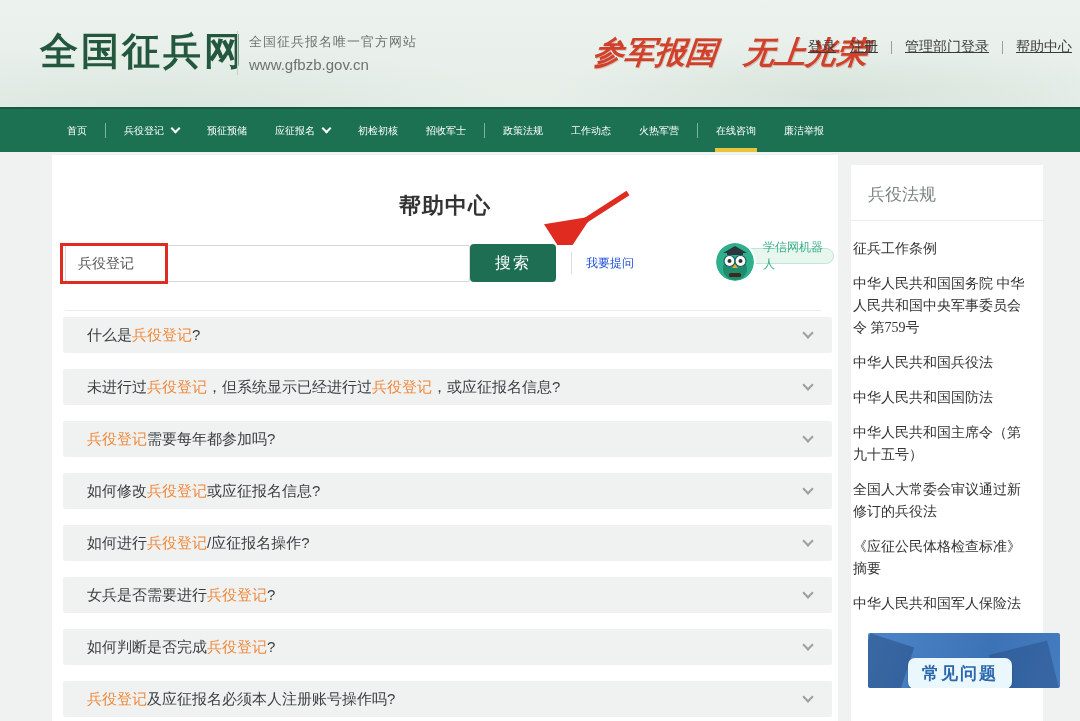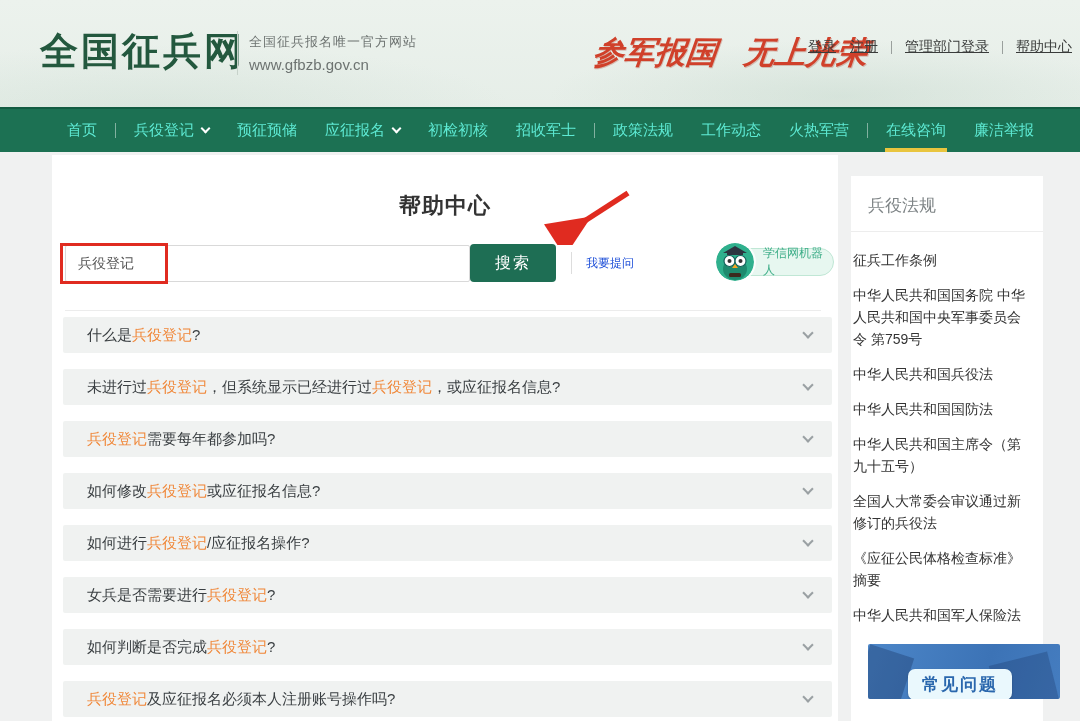--- a/index.html
+++ b/index.html
@@ -21,22 +21,22 @@
     font-weight:bold;font-style:italic;font-size:31px;color:#d0402a;transform:skewX(-6deg);
     word-spacing:16px;letter-spacing:0px;text-shadow:1px 1px 0 rgba(160,40,20,.25);}
   .top-links{position:absolute;right:8px;top:38px;display:flex;align-items:center;font-size:14px;color:#3a3c3b;text-decoration:underline;}
   .top-links span{cursor:pointer;}
   .tl-gap{margin-left:14px;}
   .sep{width:1px;height:13px;background:#9aa09d;margin:0 13px;}
 
   
   .nav{position:absolute;left:0;top:107px;width:1080px;height:45px;background:#1c7153;
     display:flex;align-items:stretch;padding-left:53px;border-top:2px solid #135c42;}
-  .nav-item{position:relative;display:flex;align-items:center;padding:0 14px;color:#5eead4;
-    font-size:15px;cursor:pointer;}
+  .nav-item{position:relative;display:flex;align-items:center;padding:0 14px;color:#ffffff;
+    font-size:10px;cursor:pointer;}
   .nav-item.active::after{content:'';position:absolute;left:13px;right:13px;bottom:0;height:4px;background:#e9c53e;}
   .chev{display:inline-block;width:7px;height:7px;border-right:2px solid #fff;border-bottom:2px solid #fff;
     transform:rotate(45deg);margin-left:8px;margin-top:-4px;}
   .nav-div{width:1px;height:15px;background:rgba(255,255,255,.45);align-self:center;margin:0 4px;}
 
   
   .card{position:absolute;left:52px;top:155px;width:786px;bottom:0;background:#fff;}
   .page-title{margin-top:36px;text-align:center;font-size:22px;font-weight:600;color:#333;letter-spacing:1px;}
 
   .search-input{position:absolute;left:13px;top:90px;width:405px;height:37px;border:1px solid #d9d9d9;
@@ -44,40 +44,40 @@
     font-family:"Liberation Sans","DejaVu Sans",sans-serif;}
   .red-box{position:absolute;left:8px;top:88px;width:108px;height:41px;border:3px solid #e02b20;
     pointer-events:none;z-index:5;}
   .search-btn{position:absolute;left:418px;top:89px;width:86px;height:38px;background:#1e6e54;color:#fff;
     border:none;border-radius:4px;font-size:16px;letter-spacing:2px;cursor:pointer;
     font-family:"Liberation Sans","DejaVu Sans",sans-serif;}
   .ask-sep{position:absolute;left:519px;top:97px;width:1px;height:22px;background:#ddd;}
   .ask-link{position:absolute;left:534px;top:100px;font-size:12px;color:#1d4ed8;cursor:pointer;}
 
   .robot{position:absolute;left:664px;top:86px;width:120px;height:44px;cursor:pointer;}
-  .robot-pill{position:absolute;left:18px;top:7px;width:100px;height:28px;background:#e7f7f0;
+  .robot-pill{position:absolute;left:18px;top:7px;width:100px;height:16px;background:#e7f7f0;
     border:1px solid #c0e7d5;border-radius:14px;display:flex;align-items:center;padding-left:28px;
     font-size:12px;color:#3fae89;}
   .robot-circle{position:absolute;left:0;top:2px;width:38px;height:38px;border-radius:50%;overflow:hidden;
     box-shadow:0 0 0 2px rgba(255,255,255,.8);}
 
   .arrow-svg{position:absolute;left:478px;top:28px;width:112px;height:62px;pointer-events:none;z-index:6;}
 
   .hr{position:absolute;left:13px;top:155px;width:756px;height:1px;background:#ececec;}
 
   .faq-list{position:absolute;left:11px;top:162px;width:769px;}
   .faq-row{position:relative;height:36px;background:#f0f2f1;border-radius:2px;margin-bottom:16px;
     display:flex;align-items:center;padding:0 40px 0 24px;cursor:pointer;}
   .faq-text{font-size:15px;color:#3a3f42;white-space:nowrap;}
   .faq-text .hl{color:#f0883a;}
   .chev.gray{position:absolute;right:20px;top:12px;width:8px;height:8px;
     border-color:#9aa0a3;border-width:2px;margin:0;}
 
   
-  .sidebar{position:absolute;left:851px;top:176px;width:192px;bottom:0;background:#fff;}
+  .sidebar{position:absolute;left:851px;top:165px;width:192px;bottom:0;background:#fff;font-family:Liberation Serif, serif;}
   .sb-title{padding:18px 17px 0 17px;font-size:17px;color:#7e8486;}
   .sb-divider{margin-top:14px;height:1px;background:#ededed;}
   .sb-links{padding:4px 17px 0 2px;}
   .sb-link{margin-top:13px;font-size:14px;color:#333;line-height:22px;cursor:pointer;}
   .banner{position:relative;margin:18px 0 0 17px;width:192px;height:55px;border-radius:2px;overflow:hidden;
     background:linear-gradient(110deg,#4c86c8 0%,#3c73b6 60%,#457dc0 100%);cursor:pointer;}
   .banner::before{content:'';position:absolute;left:-8px;top:6px;width:46px;height:60px;
     background:rgba(22,48,95,.35);transform:rotate(18deg);}
   .banner::after{content:'';position:absolute;right:6px;top:14px;width:60px;height:50px;
     background:rgba(22,48,95,.28);transform:rotate(-14deg);}

